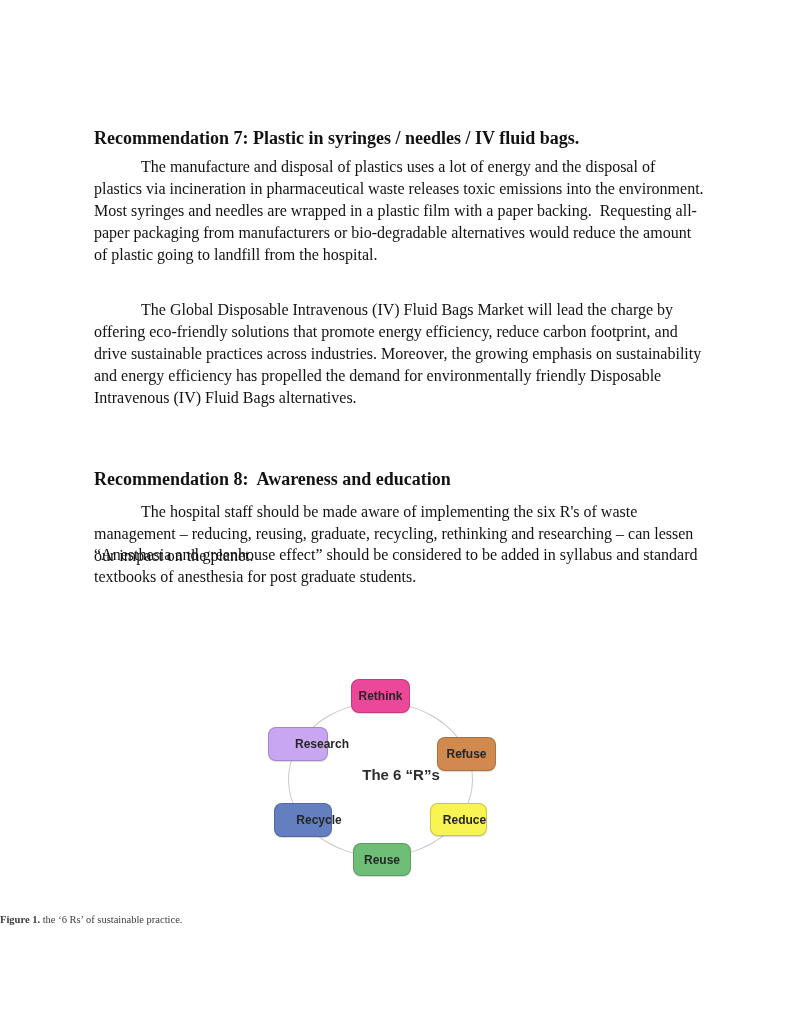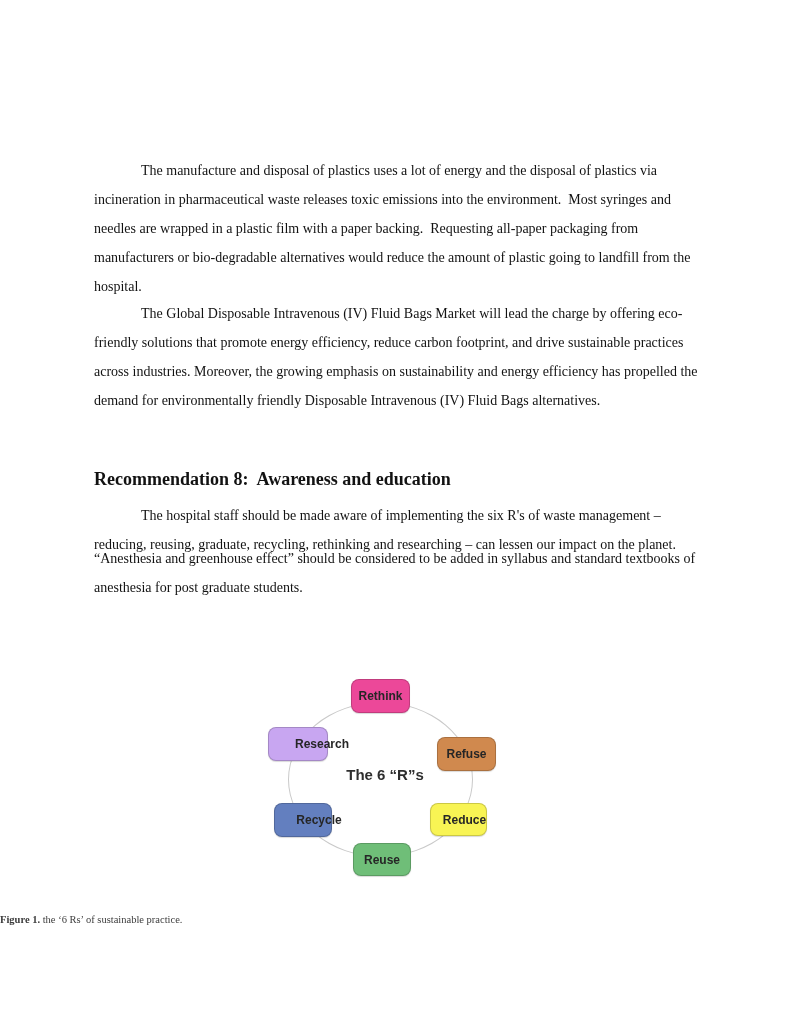--- a/index.html
+++ b/index.html
@@ -18,22 +18,22 @@
     width: 640px;
     font-size: 18px;
     line-height: 24px;
     font-weight: bold;
     white-space: pre-wrap;
   }
   .para {
     position: absolute;
     left: 94px;
     width: 610px;
-    font-size: 14px;
-    line-height: 29px;
+    font-size: 16px;
+    line-height: 22px;
     white-space: pre-wrap;
   }
   .indent { text-indent: 47px; }
 
   
   .fig-ring {
     position: absolute;
     left: 288px; top: 702px;
     width: 185px; height: 155px;
     border: 1.5px solid #c9c9c9;
@@ -56,21 +56,21 @@
   }
   .node-rethink  { left: 351px; top: 679px; width: 59px; height: 34px; }
   .node-refuse   { left: 437px; top: 737px; width: 59px; height: 34px; }
   .node-reduce   { left: 430px; top: 803px; width: 57px; height: 33px; padding-left: 12px; }
   .node-reuse    { left: 353px; top: 843px; width: 58px; height: 33px; }
   .node-recycle  { left: 274px; top: 803px; width: 58px; height: 34px; padding-left: 32px; }
   .node-research { left: 268px; top: 727px; width: 60px; height: 34px; }
 
   .fig-center {
     position: absolute;
-    left: 324px; top: 766px;
+    left: 340px; top: 766px;
     width: 122px;
     text-align: center;
     font-family: "Liberation Sans", sans-serif;
     font-weight: bold;
     font-size: 15px;
     color: #2e2e2e;
   }
   .fig-caption {
     position: absolute;
     left: 0; top: 886px;
@@ -81,20 +81,21 @@
     color: #3c3c3c;
     margin-top: 28px;
   }
   .fig-caption .cap-label { font-weight: bold; }
 </style>
 </head>
 <body>
 
 <div class="page">
 
+  <div class="heading" style="top:126px">Recommendation 7: Plastic in syringes / needles / IV fluid bags.</div>
 
   <div class="para indent" style="top:156px">The manufacture and disposal of plastics uses a lot of energy and the disposal of plastics via incineration in pharmaceutical waste releases toxic emissions into the environment.  Most syringes and needles are wrapped in a plastic film with a paper backing.  Requesting all-paper packaging from manufacturers or bio-degradable alternatives would reduce the amount of plastic going to landfill from the hospital.</div>
 
   <div class="para indent" style="top:299px">The Global Disposable Intravenous (IV) Fluid Bags Market will lead the charge by offering eco-friendly solutions that promote energy efficiency, reduce carbon footprint, and drive sustainable practices across industries. Moreover, the growing emphasis on sustainability and energy efficiency has propelled the demand for environmentally friendly Disposable Intravenous (IV) Fluid Bags alternatives.</div>
 
   <div class="heading" style="top:467px">Recommendation 8:  Awareness and education</div>
 
   <div class="para indent" style="top:501px">The hospital staff should be made aware of implementing the six R's of waste management – reducing, reusing, graduate, recycling, rethinking and researching – can lessen our impact on the planet.</div>
 
   <div class="para" style="top:544px">“Anesthesia and greenhouse effect” should be considered to be added in syllabus and standard textbooks of anesthesia for post graduate students.</div>

